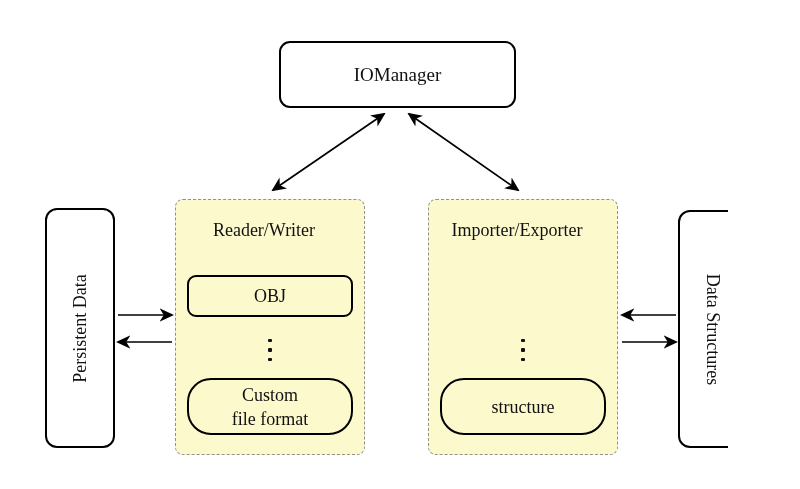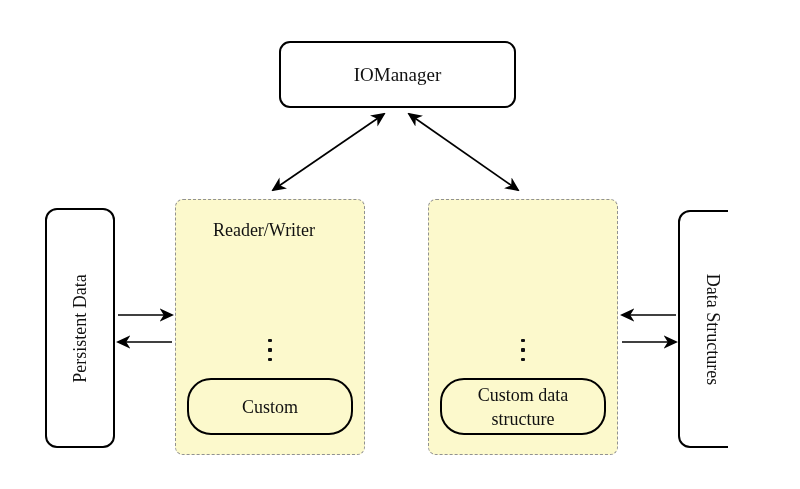--- a/index.html
+++ b/index.html
@@ -129,35 +129,39 @@
   <div class="node side-box side-left">
     <span class="rot-ccw">Persistent Data</span>
   </div>
 
   <div class="node side-box side-right">
     <span class="rot-cw">Data Structures</span>
   </div>
 
   <div class="group group-left">
     <div class="group-title">Reader/Writer</div>
+    <div class="inner-box inner-first">
+      <span>OBJ</span>
+    </div>
     <div class="ellipsis">
       <i></i>
       <i></i>
       <i></i>
     </div>
     <div class="inner-box inner-second">
       <span>Custom</span>
+      <span>file format</span>
     </div>
   </div>
 
   <div class="group group-right">
+    <div class="group-title">Importer/Exporter</div>
     <div class="ellipsis">
       <i></i>
       <i></i>
       <i></i>
     </div>
     <div class="inner-box inner-second">
-      <span>Custom data</span>
       <span>structure</span>
     </div>
   </div>
 
 </div>
 
 </body></html>

